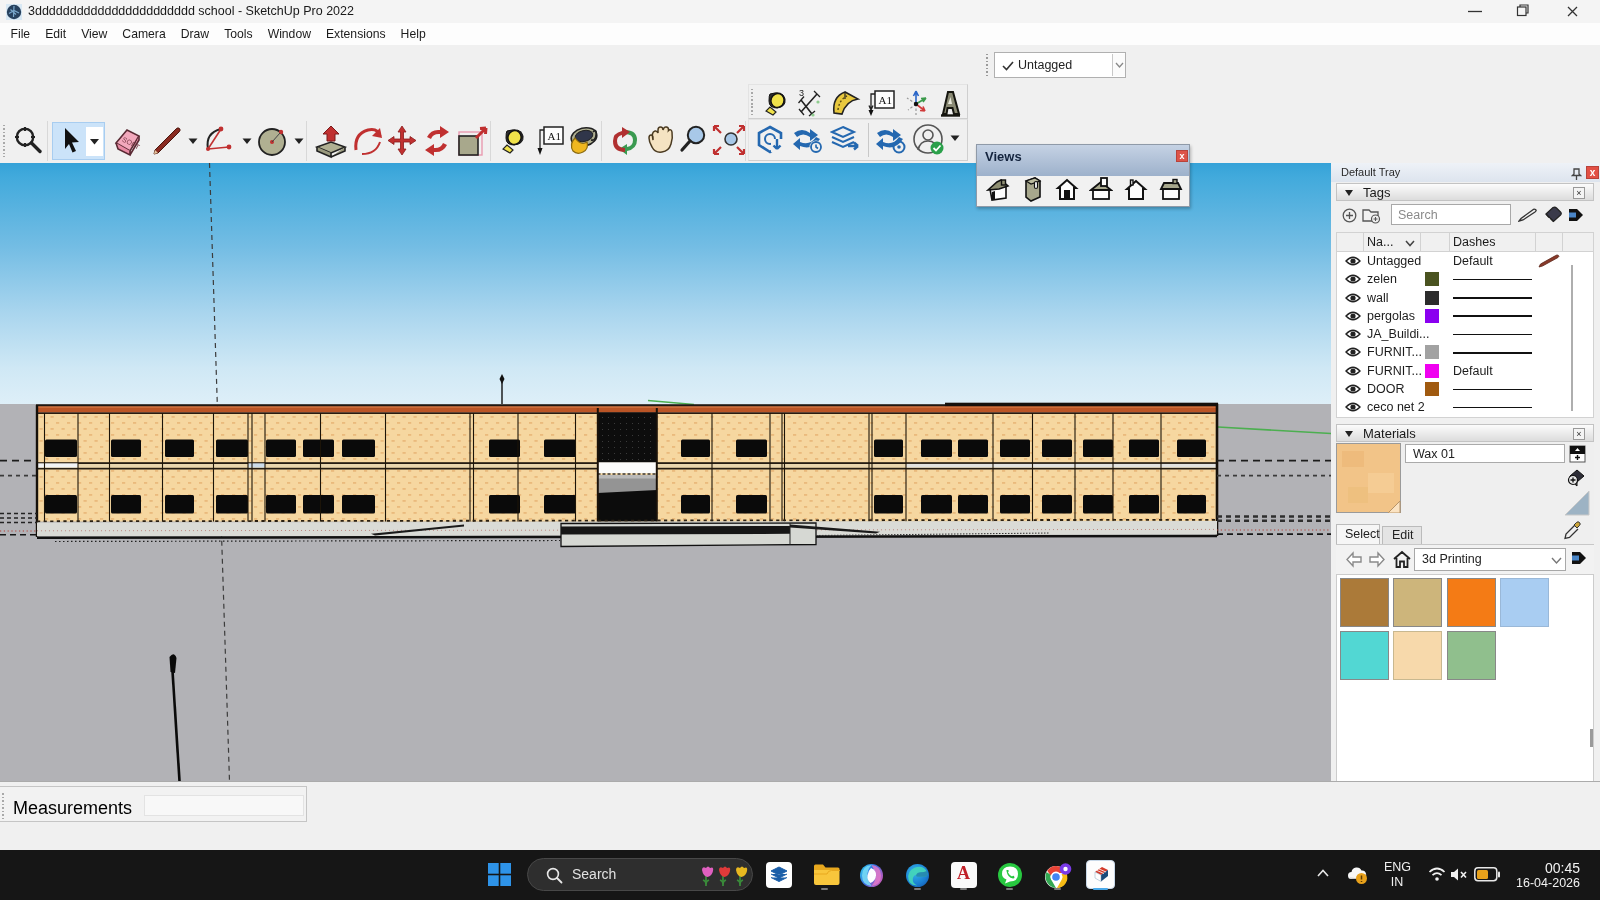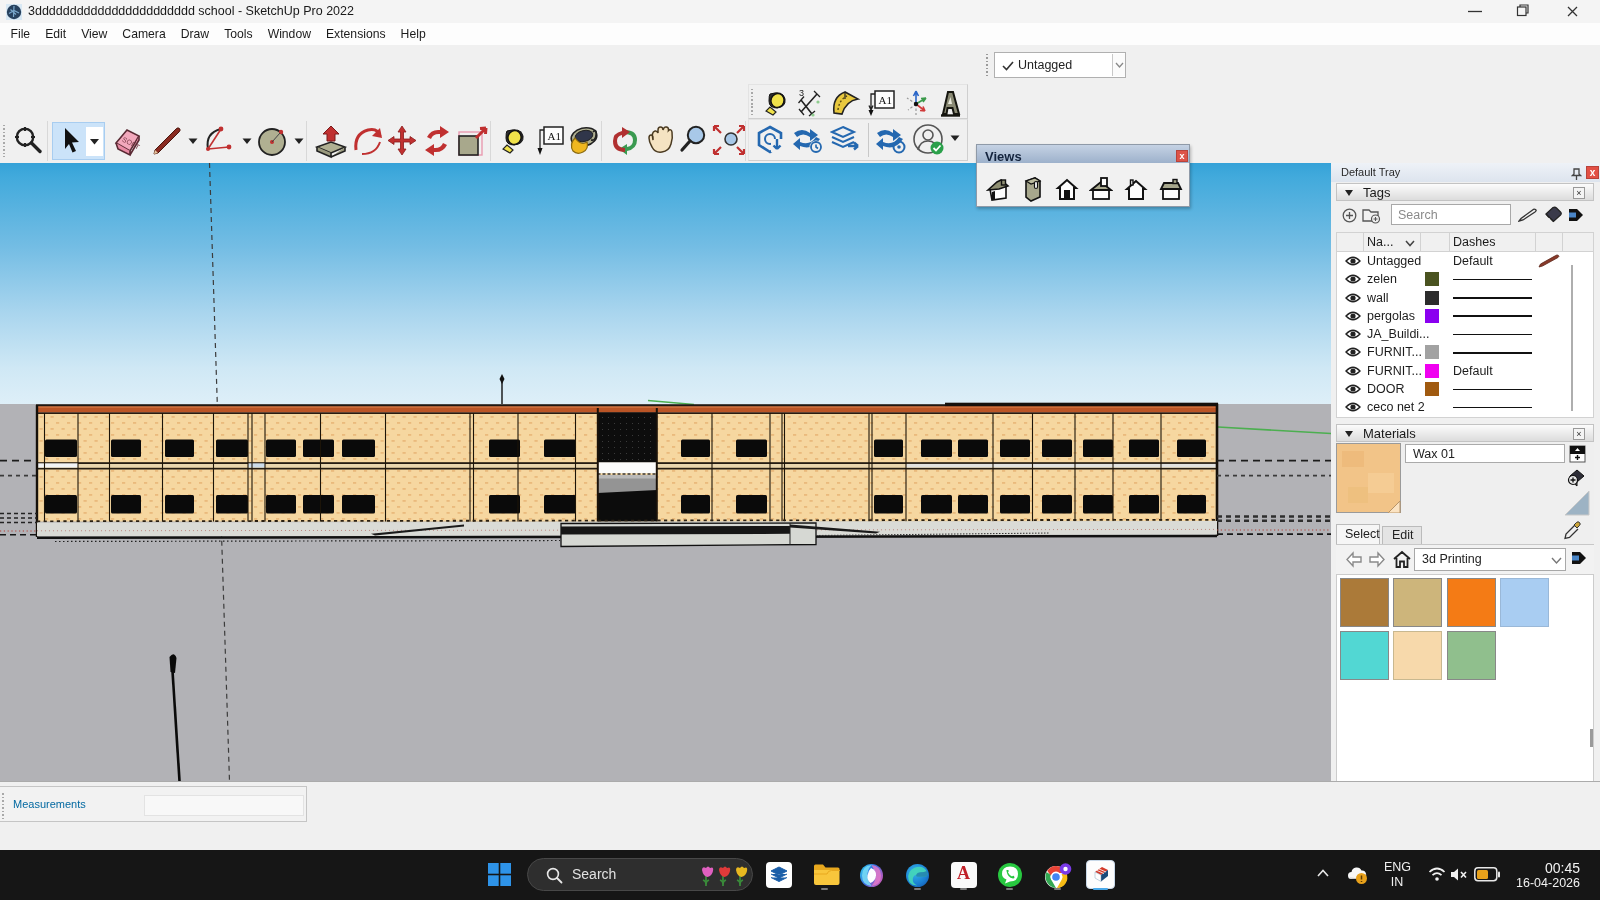--- a/index.html
+++ b/index.html
@@ -18,21 +18,21 @@
   
   #toolzone { left:0; top:45px; width:1600px; height:118px; background:#f0f0f0; }
 
   
   #canvas { left:0; top:163px; width:1331px; height:618px; background:#b2b2b6; overflow:hidden; }
   #sky { left:0; top:0; width:1331px; height:241px;
     background:linear-gradient(#35a2d8 0%, #42aadc 6%, #74bde4 35%, #a9d5ee 62%, #cfe8f5 85%, #deeff8 100%); }
 
   
   #views { left:976px; top:144px; width:214px; height:63px; background:#f1f1f1; border:1px solid #8f9aa8; box-shadow:1px 2px 3px rgba(0,0,0,0.25); }
-  #views-title { left:0; top:0; width:212px; height:18px; background:linear-gradient(#c5d2e4,#9db1cb);padding-left:8px; }
+  #views-title { left:0; top:0; width:212px; height:31px; background:linear-gradient(#c5d2e4,#9db1cb);padding-left:8px; }
   #views-title span { position:absolute; left:8px; top:4px; font-weight:bold; font-size:13px; color:#14243e; }
   #views-x { left:199px; top:5px; width:12px; height:12px; background:#dd5348; border:1px solid #b8423a; color:#fff; font-size:9px; font-weight:bold; text-align:center; line-height:10px; }
   .vicon { top:31px; width:24px; height:27px; }
 
   
   #tray { left:1331px; top:163px; width:269px; height:687px; background:#f0f0f0; font-size:12.5px; color:#222; }
   .sect-hdr { left:5px; width:258px; height:18px; background:linear-gradient(#fcfcfc,#dcdcdc); border:1px solid #c3c3c3; }
   .sect-hdr .tri { position:absolute; left:8px; top:6px; width:0; height:0; border-left:4.5px solid transparent; border-right:4.5px solid transparent; border-top:6px solid #222; }
   .sect-hdr .lbl { position:absolute; left:26px; top:1px; font-size:13px; color:#1a1a1a; }
   .sect-x { position:absolute; right:8px; top:3px; width:12px; height:12px; border:1px solid #999; background:#f4f4f4; color:#333; font-size:9px; text-align:center; line-height:10px; }
@@ -660,21 +660,21 @@
         <div class="abs" style="left:2.5px;top:56px;width:49px;height:49px;background:#52d7d3;border:1px solid #888;"></div>
         <div class="abs" style="left:56px;top:56px;width:49px;height:49px;background:#f7d9ab;border:1px solid #c8b890;"></div>
         <div class="abs" style="left:109.5px;top:56px;width:49px;height:49px;background:#90bf8d;border:1px solid #888;"></div>
       </div>
     </div>
     <div class="abs" style="left:259px;top:566px;width:3px;height:18px;background:#9a9a9a;"></div>
   </div>
   <div id="measurerow" class="abs">
       <div id="measurebox" class="abs">
     <div class="abs" style="left:2px;top:6px;width:2px;height:26px;background-image:repeating-linear-gradient(#a8a8a8 0 1.5px, transparent 1.5px 3.5px);"></div>
-    <span class="abs" style="left:13px;top:11px;font-size:11px;color:#0369a1;">Measurements</span>
+    <span class="abs" style="left:13px;top:11px;font-size:18px;color:#000000;">Measurements</span>
     <div class="abs" style="left:144px;top:8px;width:160px;height:21px;background:#f8f8f8;border:1px solid #e3e3e3;"></div>
   </div>
     </div>
   <div id="taskbar" class="abs">
     <svg class="abs" style="left:488px;top:13px" width="23" height="23" viewBox="0 0 23 23">
         <rect x="0" y="0" width="10.7" height="10.7" fill="#2e93e8"></rect>
         <rect x="12.3" y="0" width="10.7" height="10.7" fill="#2e93e8"></rect>
         <rect x="0" y="12.3" width="10.7" height="10.7" fill="#2e93e8"></rect>
         <rect x="12.3" y="12.3" width="10.7" height="10.7" fill="#2e93e8"></rect>
       </svg>

